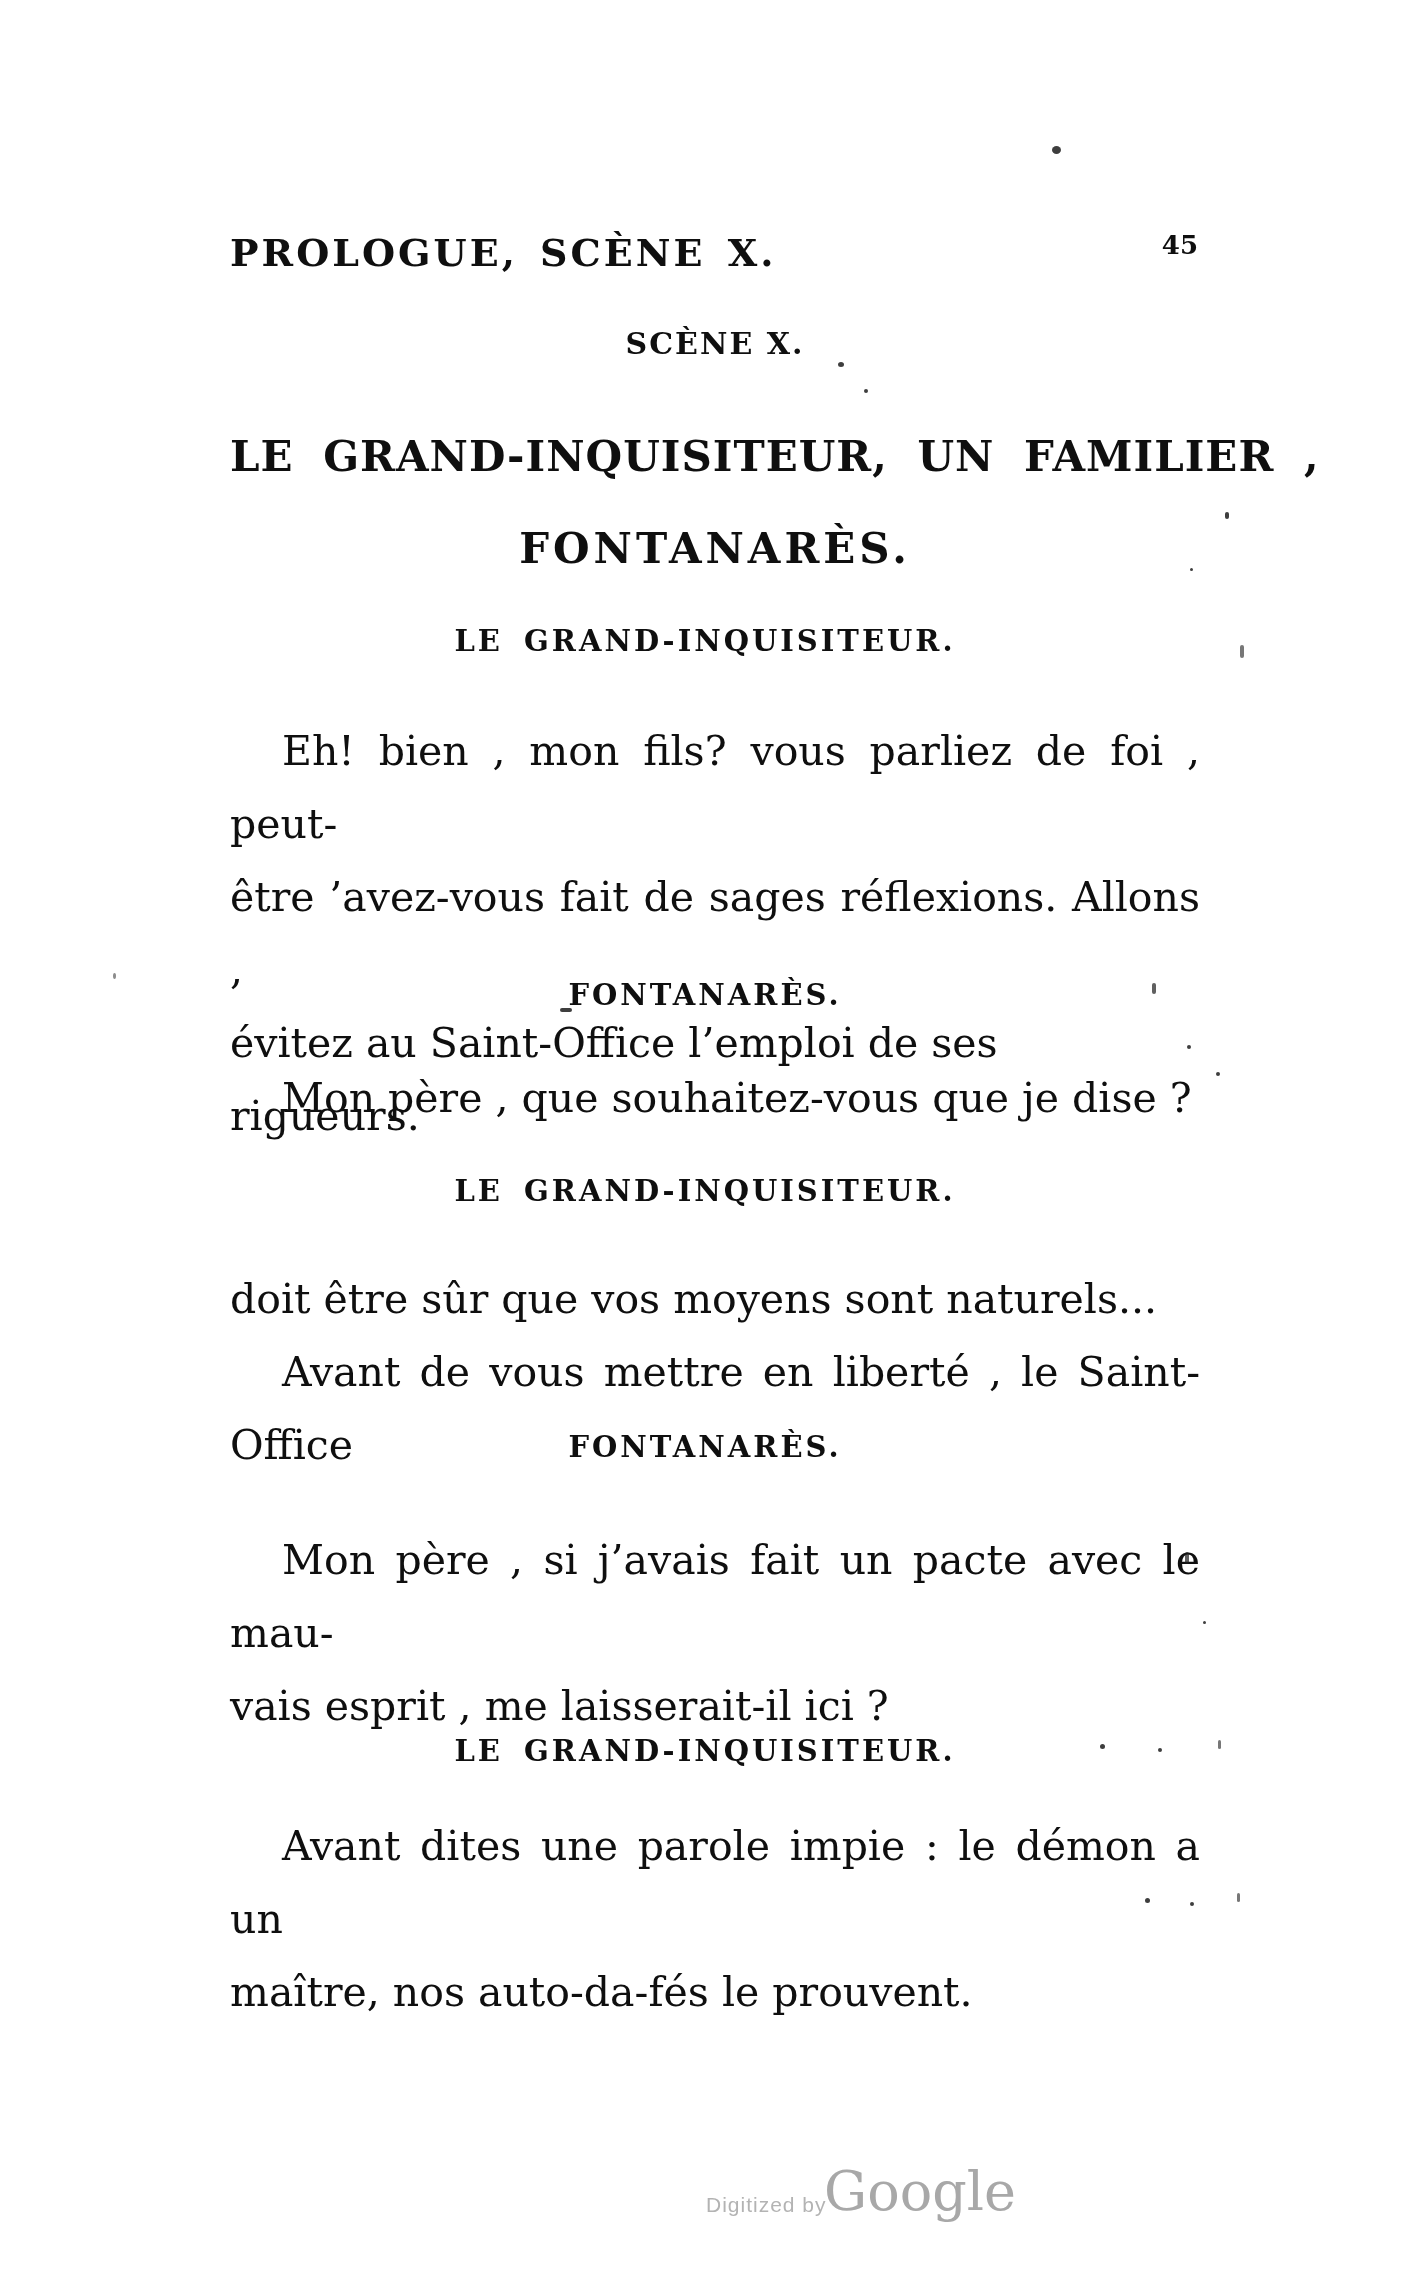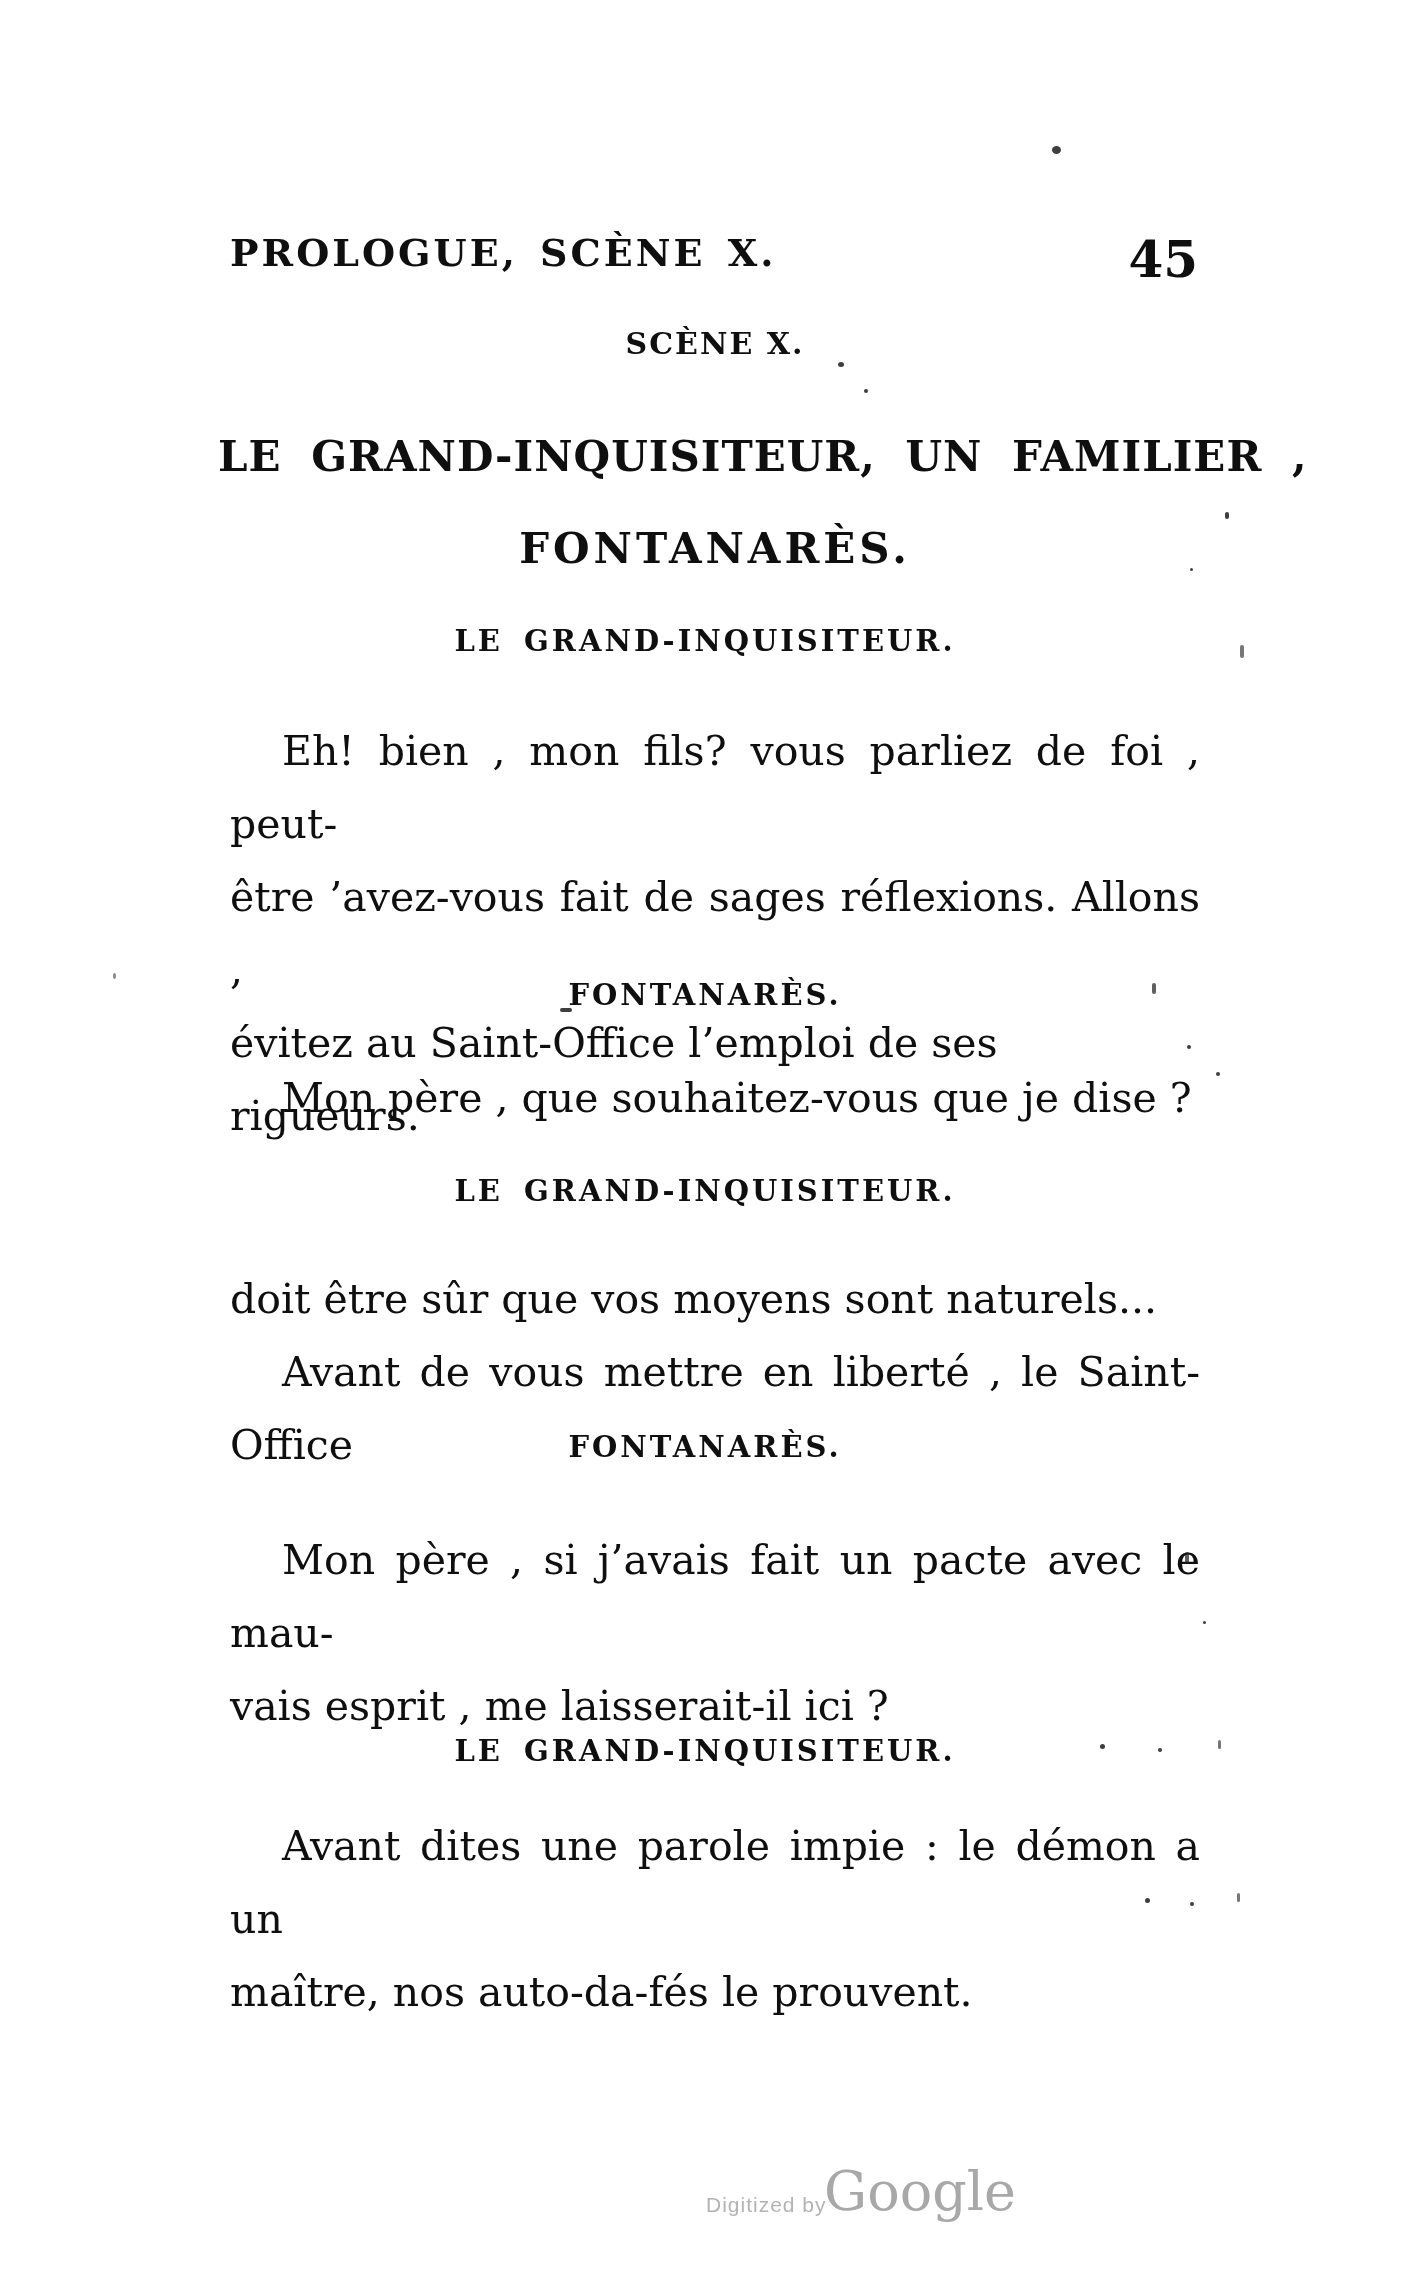--- a/index.html
+++ b/index.html
@@ -20,36 +20,36 @@
     text-align: left;
   }
   .running-title {
     display: inline-block;
     font-size: 38px; font-weight: bold;
     letter-spacing: 3px; word-spacing: 6px;
     white-space: nowrap;
   }
   .page-number {
     position: absolute; right: 2px; top: 0;
-    font-size: 50px; font-weight: bold;
+    font-size: 26px; font-weight: bold;
   }
   
   .scene-title {
     position: absolute;
     left: 230px; top: 326px;
     width: 970px;
     text-align: center;
     font-size: 30px; font-weight: bold;
     letter-spacing: 2px;
     white-space: nowrap;
   }
   
   .chars-line1 {
     position: absolute;
-    left: 218px; top: 432px;
+    left: 230px; top: 432px;
     width: 970px;
     font-size: 42px; font-weight: bold;
     letter-spacing: 1px; word-spacing: 14px;
     white-space: nowrap;
   }
   .chars-line2 {
     position: absolute;
     left: 230px; top: 524px;
     width: 970px;
     text-align: center;

